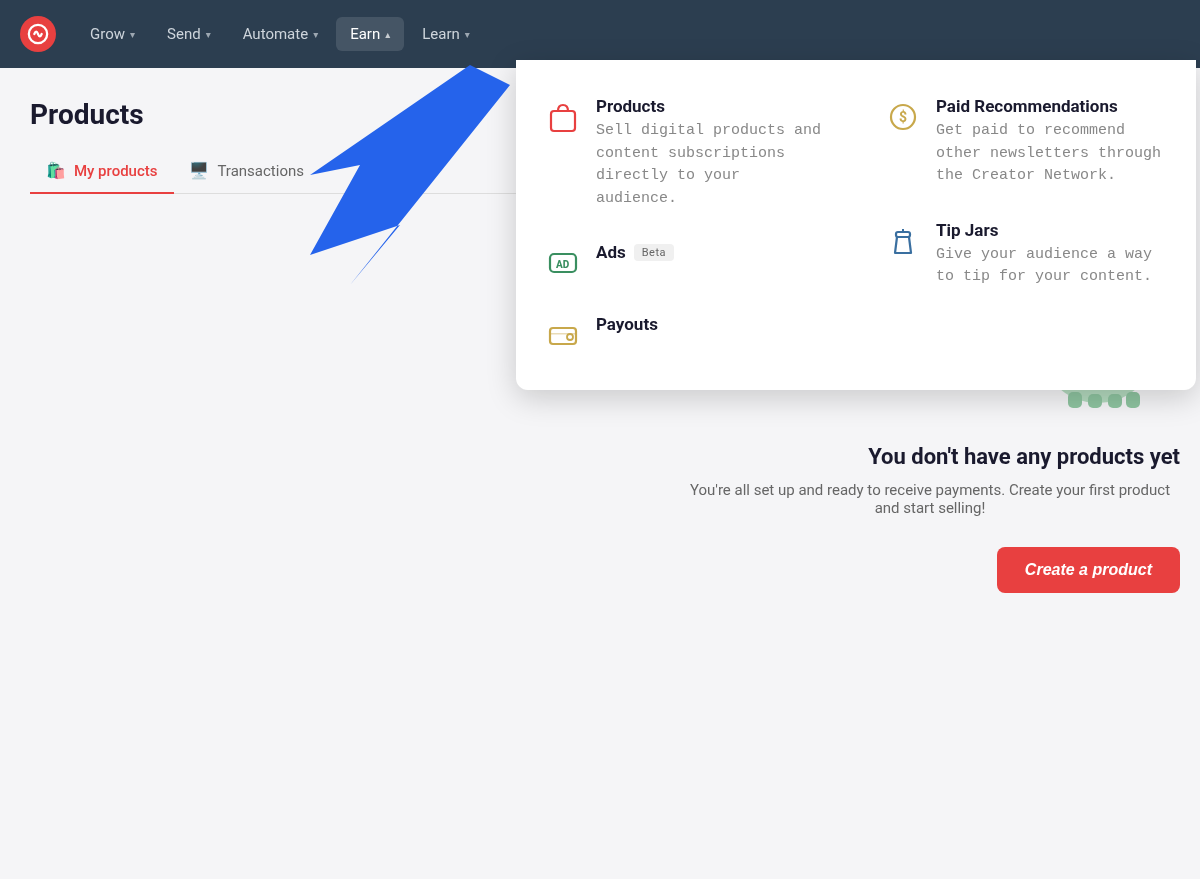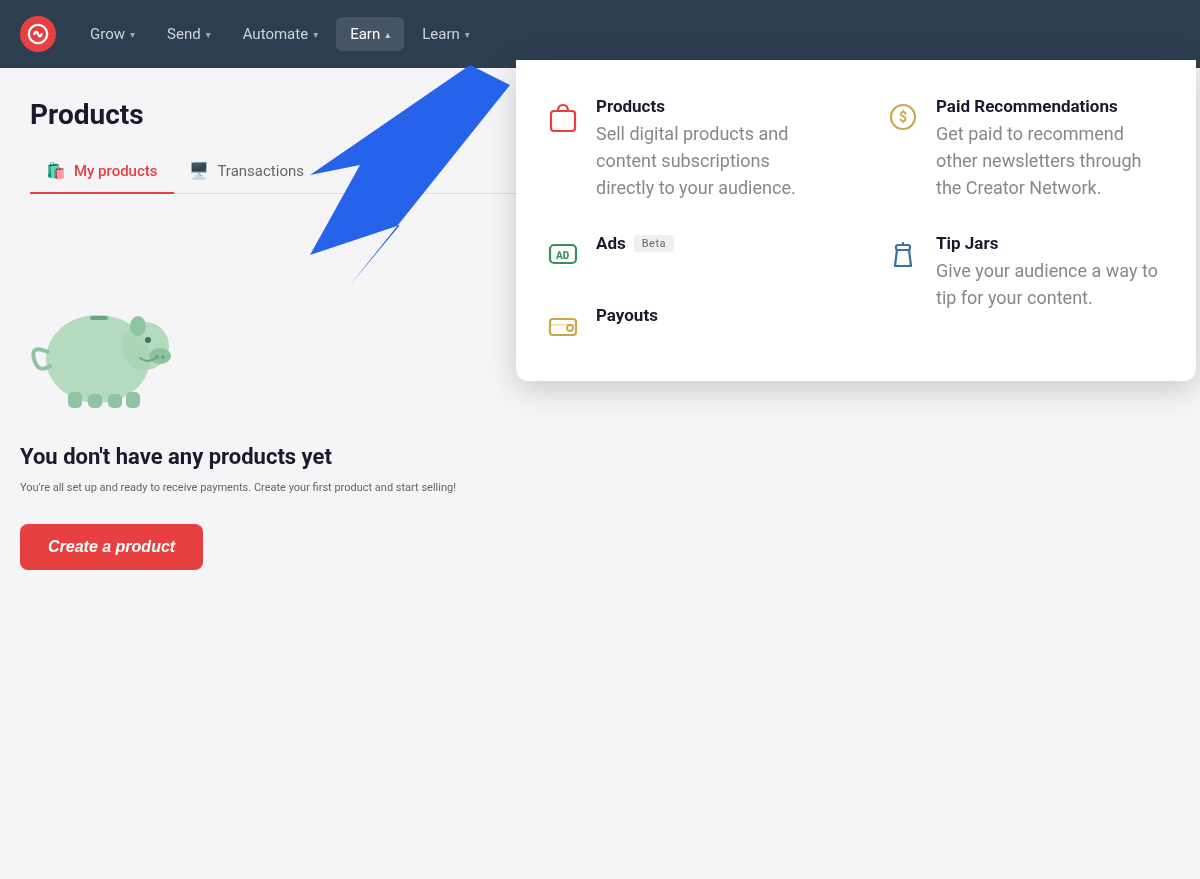--- a/index.html
+++ b/index.html
@@ -73,35 +73,35 @@
       color: #e84040;
       border-bottom-color: #e84040;
       font-weight: 500;
     }
     .tab-icon { font-size: 16px; }
 
     
     .main-area {
       display: flex;
       flex-direction: column;
-      align-items: flex-start;
+      align-items: flex-end;
       padding: 60px 20px 40px;
     }
     .piggy-bank {
       width: 160px; height: 130px;
       margin-bottom: 30px;
     }
     .empty-title {
       font-size: 22px;
       font-weight: 700;
       color: #1a1a2e;
       margin-bottom: 12px;
     }
     .empty-subtitle {
-      font-size: 11px;
+      font-size: 15px;
       color: #666;
       margin-bottom: 30px;
       text-align: center;
       max-width: 500px;
     }
     .create-btn {
       background: #e84040;
       color: #fff;
       border: none;
       padding: 14px 28px;
@@ -154,23 +154,24 @@
     .beta-badge {
       background: #f0f0f0;
       color: #666;
       font-size: 11px;
       font-weight: 400;
       padding: 2px 8px;
       border-radius: 4px;
       letter-spacing: 0.5px;
     }
     .dropdown-item-desc {
-      font-size: 18px;
+      font-size: 15px;
       color: #888;
       line-height: 1.5;
+      font-family: Liberation Mono, monospace;
     }
 
     
     .arrow-container {
       position: fixed;
       top: 55px;
       left: 250px;
       width: 280px;
       height: 250px;
       z-index: 300;

